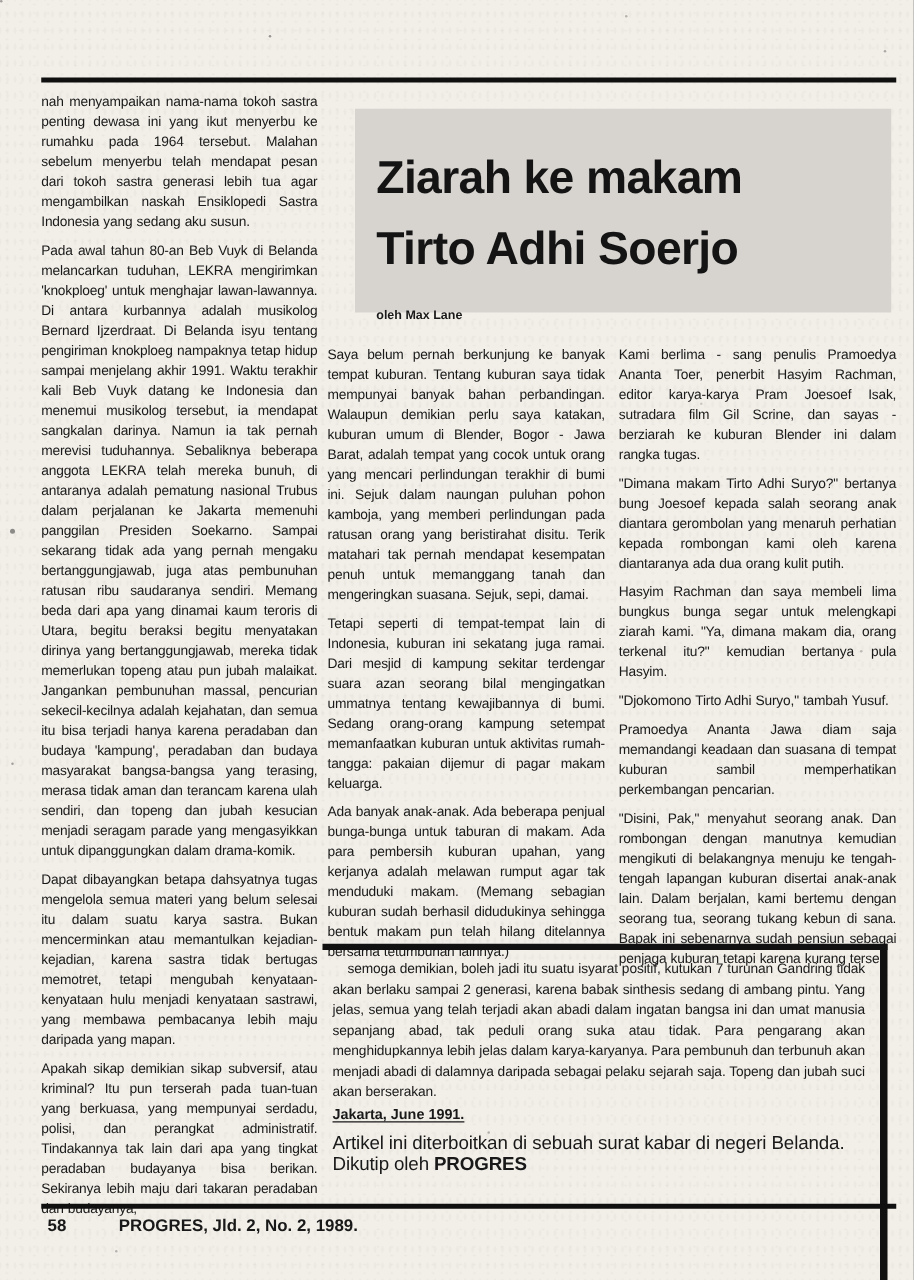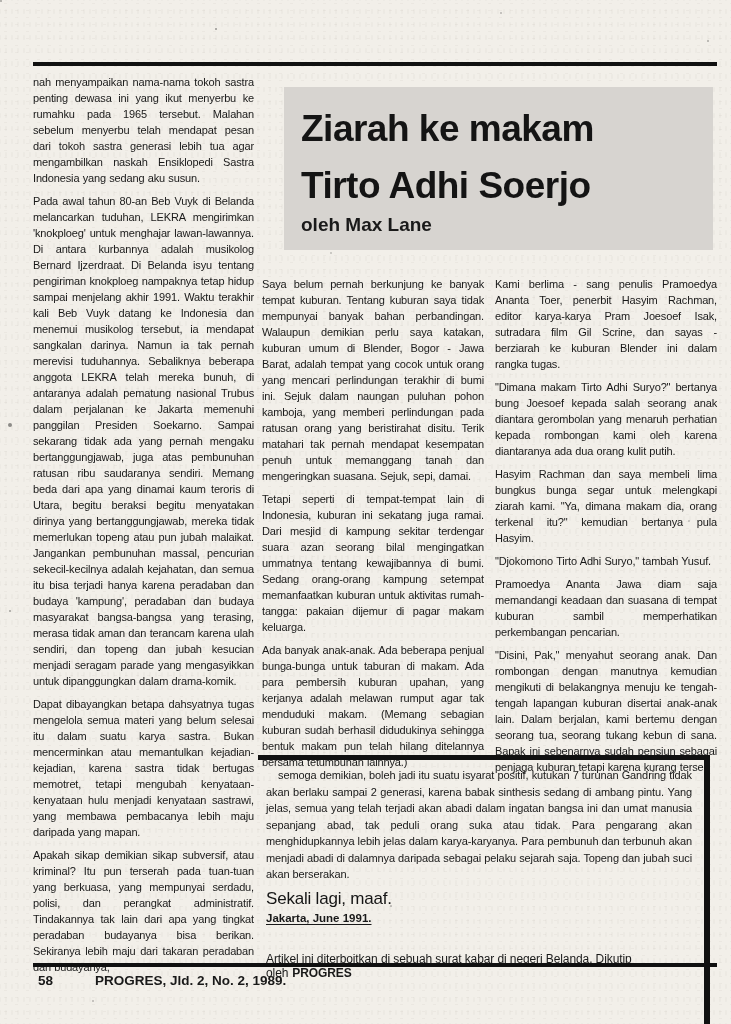--- a/index.html
+++ b/index.html
@@ -27,48 +27,48 @@
   .top-rule{position:absolute;left:33px;top:62px;width:684px;height:4px;background:#101010;}
   .bottom-rule{position:absolute;left:33px;top:963px;width:684px;height:4px;background:#101010;}
 
   .col{position:absolute;text-align:justify;}
   .col p{margin:0 0 7px 0;font-size:11px;line-height:16px;letter-spacing:-0.15px;word-spacing:0.4px;}
   .col-left{left:33px;top:74px;width:221px;}
   .col-mid{left:262px;top:276px;width:222px;}
   .col-right{left:495px;top:276px;width:222px;}
 
   .masthead{position:absolute;left:284px;top:87px;width:429px;height:163px;
-    background:#d7d4d0;box-sizing:border-box;padding:13px 16px 0 17px;}
+    background:#d7d4d0;box-sizing:border-box;padding:26px 16px 0 17px;}
   .title-line{font-size:37px;font-weight:bold;line-height:57px;letter-spacing:-0.5px;color:#141414;white-space:nowrap;}
-  .byline{margin-top:0;font-size:19px;font-weight:bold;letter-spacing:0;color:#1a1a1a;}
+  .byline{margin-top:20px;font-size:10px;font-weight:bold;letter-spacing:0;color:#1a1a1a;}
 
   .closing-box{position:absolute;left:258px;top:755px;width:452px;height:273px;
     border-top:5px solid #111;border-right:6px solid #111;box-sizing:border-box;
     padding:7px 12px 0 8px;}
   .box-para{margin:0;font-size:11px;line-height:16.5px;text-align:justify;text-indent:12px;
     letter-spacing:-0.1px;}
   .box-closing{margin-top:6px;font-size:17px;letter-spacing:-0.2px;color:#151515;}
   .box-dateline{margin-top:3px;font-size:11.5px;font-weight:bold;text-decoration:underline;
     text-underline-offset:2px;}
-  .box-note{margin:28px 0 0 0;font-size:12px;letter-spacing:-0.1px;}
+  .box-note{margin:8px 0 0 0;font-size:15px;letter-spacing:-0.1px;}
   .box-note .pub{font-weight:bold;margin-left:4px;}
 
   .footer{position:absolute;left:38px;top:973px;font-weight:bold;font-size:13.5px;letter-spacing:0;}
   .footer .journal{margin-left:42px;}
 </style>
 </head>
 <body>
 
 <div class="page">
   <div class="speckles"></div>
 
   <div class="top-rule"></div>
 
   <div class="col col-left">
-    <p>nah menyampaikan nama-nama tokoh sastra penting dewasa ini yang ikut menyerbu ke rumahku pada 1965 tersebut. Malahan sebelum menyerbu telah mendapat pesan dari tokoh sastra generasi lebih tua agar mengambilkan naskah Ensiklopedi Sastra Indonesia yang sedang aku susun.</p>
+    <p>nah menyampaikan nama-nama tokoh sastra penting dewasa ini yang ikut menyerbu ke rumahku pada 1964 tersebut. Malahan sebelum menyerbu telah mendapat pesan dari tokoh sastra generasi lebih tua agar mengambilkan naskah Ensiklopedi Sastra Indonesia yang sedang aku susun.</p>
     <p>Pada awal tahun 80-an Beb Vuyk di Belanda melancarkan tuduhan, LEKRA mengirimkan 'knokploeg' untuk menghajar lawan-lawannya. Di antara kurbannya adalah musikolog Bernard Ijzerdraat. Di Belanda isyu tentang pengiriman knokploeg nampaknya tetap hidup sampai menjelang akhir 1991. Waktu terakhir kali Beb Vuyk datang ke Indonesia dan menemui musikolog tersebut, ia mendapat sangkalan darinya. Namun ia tak pernah merevisi tuduhannya. Sebaliknya beberapa anggota LEKRA telah mereka bunuh, di antaranya adalah pematung nasional Trubus dalam perjalanan ke Jakarta memenuhi panggilan Presiden Soekarno. Sampai sekarang tidak ada yang pernah mengaku bertanggungjawab, juga atas pembunuhan ratusan ribu saudaranya sendiri. Memang beda dari apa yang dinamai kaum teroris di Utara, begitu beraksi begitu menyatakan dirinya yang bertanggungjawab, mereka tidak memerlukan topeng atau pun jubah malaikat. Jangankan pembunuhan massal, pencurian sekecil-kecilnya adalah kejahatan, dan semua itu bisa terjadi hanya karena peradaban dan budaya 'kampung', peradaban dan budaya masyarakat bangsa-bangsa yang terasing, merasa tidak aman dan terancam karena ulah sendiri, dan topeng dan jubah kesucian menjadi seragam parade yang mengasyikkan untuk dipanggungkan dalam drama-komik.</p>
     <p>Dapat dibayangkan betapa dahsyatnya tugas mengelola semua materi yang belum selesai itu dalam suatu karya sastra. Bukan mencerminkan atau memantulkan kejadian-kejadian, karena sastra tidak bertugas memotret, tetapi mengubah kenyataan-kenyataan hulu menjadi kenyataan sastrawi, yang membawa pembacanya lebih maju daripada yang mapan.</p>
     <p>Apakah sikap demikian sikap subversif, atau kriminal? Itu pun terserah pada tuan-tuan yang berkuasa, yang mempunyai serdadu, polisi, dan perangkat administratif. Tindakannya tak lain dari apa yang tingkat peradaban budayanya bisa berikan. Sekiranya lebih maju dari takaran peradaban dan budayanya,</p>
   </div>
 
   <div class="masthead">
     <div class="title-line">Ziarah ke makam</div>
     <div class="title-line">Tirto Adhi Soerjo</div>
     <div class="byline">oleh Max Lane</div>
   </div>
@@ -83,21 +83,20 @@
     <p>Kami berlima - sang penulis Pramoedya Ananta Toer, penerbit Hasyim Rachman, editor karya-karya Pram Joesoef Isak, sutradara film Gil Scrine, dan sayas - berziarah ke kuburan Blender ini dalam rangka tugas.</p>
     <p>"Dimana makam Tirto Adhi Suryo?" bertanya bung Joesoef kepada salah seorang anak diantara gerombolan yang menaruh perhatian kepada rombongan kami oleh karena diantaranya ada dua orang kulit putih.</p>
     <p>Hasyim Rachman dan saya membeli lima bungkus bunga segar untuk melengkapi ziarah kami. "Ya, dimana makam dia, orang terkenal itu?" kemudian bertanya pula Hasyim.</p>
     <p>"Djokomono Tirto Adhi Suryo," tambah Yusuf.</p>
     <p>Pramoedya Ananta Jawa diam saja memandangi keadaan dan suasana di tempat kuburan sambil memperhatikan perkembangan pencarian.</p>
     <p>"Disini, Pak," menyahut seorang anak. Dan rombongan dengan manutnya kemudian mengikuti di belakangnya menuju ke tengah-tengah lapangan kuburan disertai anak-anak lain. Dalam berjalan, kami bertemu dengan seorang tua, seorang tukang kebun di sana. Bapak ini sebenarnya sudah pensiun sebagai penjaga kuburan tetapi karena kurang terse-</p>
   </div>
 
   <div class="closing-box">
     <p class="box-para">semoga demikian, boleh jadi itu suatu isyarat positif, kutukan 7 turunan Gandring tidak akan berlaku sampai 2 generasi, karena babak sinthesis sedang di ambang pintu. Yang jelas, semua yang telah terjadi akan abadi dalam ingatan bangsa ini dan umat manusia sepanjang abad, tak peduli orang suka atau tidak. Para pengarang akan menghidupkannya lebih jelas dalam karya-karyanya. Para pembunuh dan terbunuh akan menjadi abadi di dalamnya daripada sebagai pelaku sejarah saja. Topeng dan jubah suci akan berserakan.</p>
-    <div class="box-closing">Sekali lagi, maaf.</div>
     <div class="box-dateline">Jakarta, June 1991.</div>
     <p class="box-note"><span>Artikel ini diterboitkan di sebuah surat kabar di negeri Belanda. Dikutip oleh</span><span class="pub">PROGRES</span></p>
   </div>
 
   <div class="bottom-rule"></div>
 
   <div class="footer">
     <span class="page-num">58</span><span class="journal">PROGRES, Jld. 2, No. 2, 1989.</span>
   </div>
 </div>

